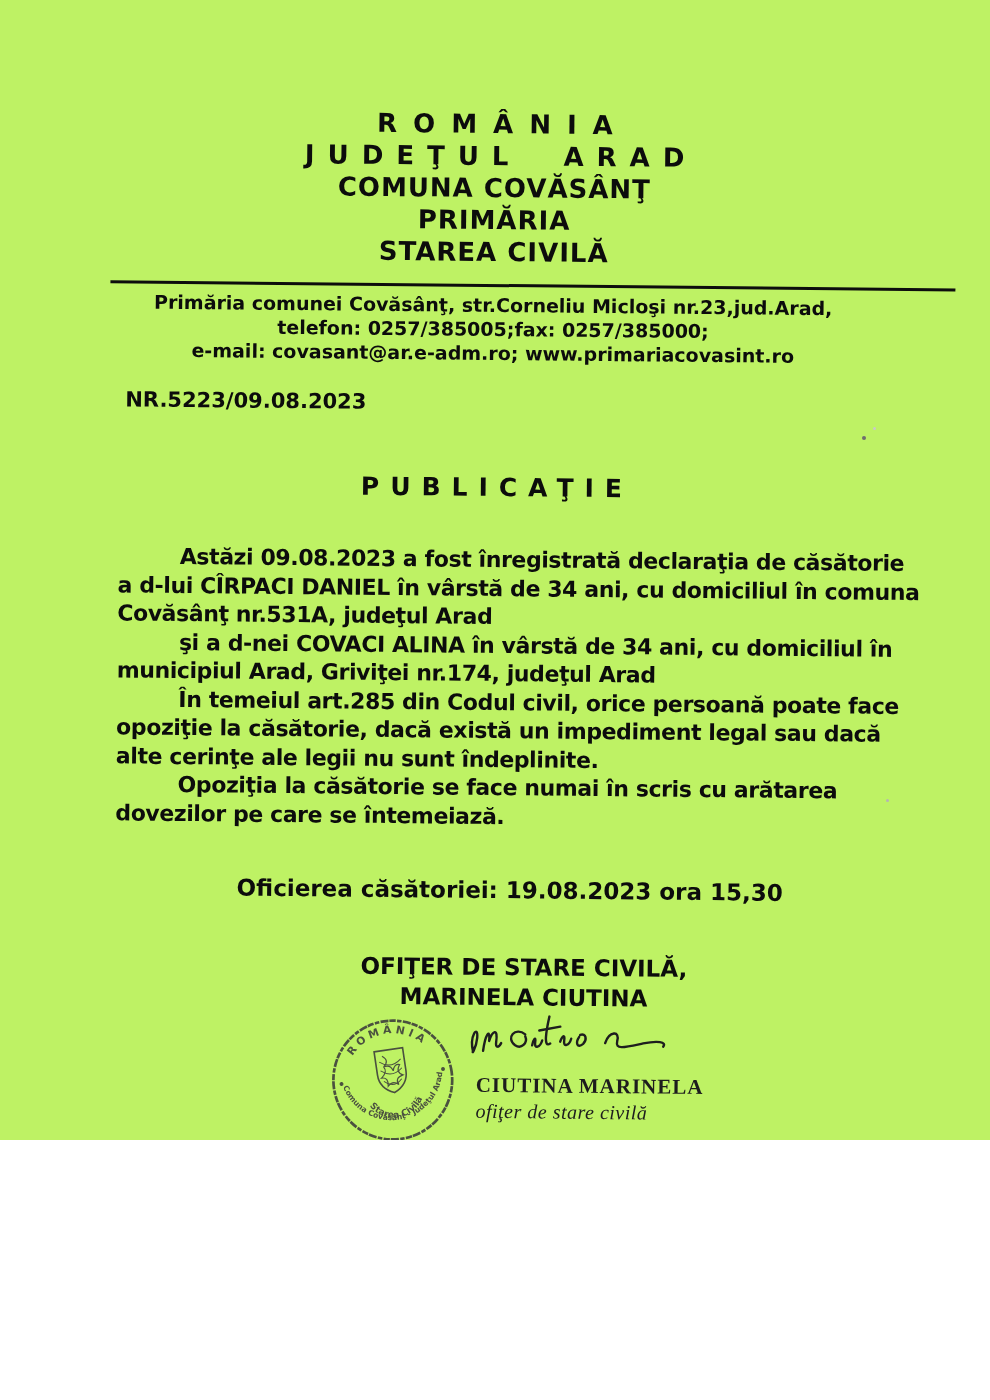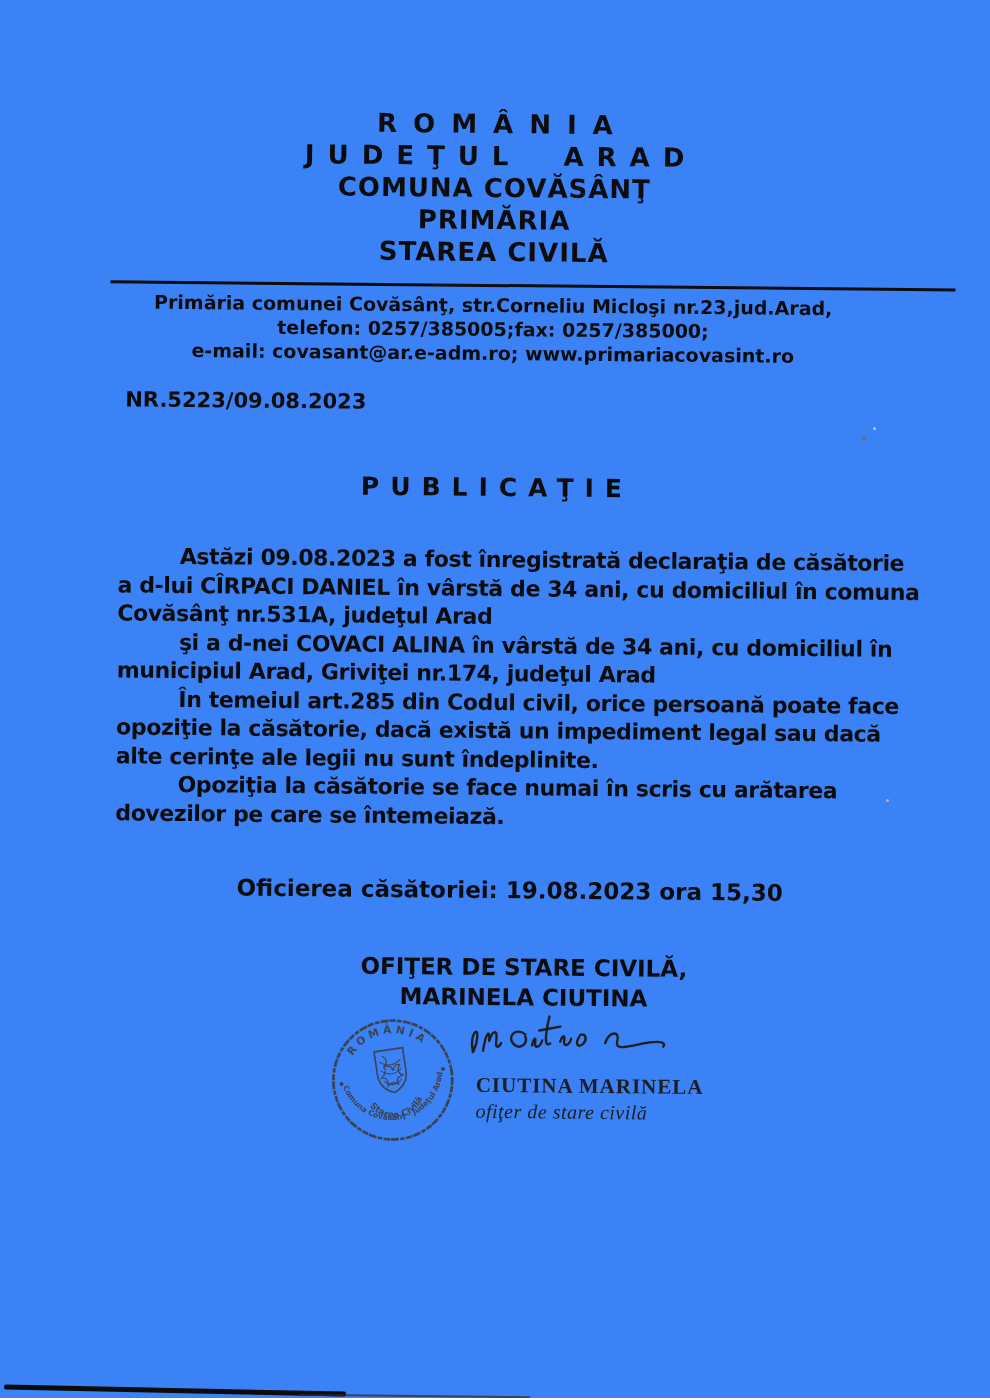--- a/index.html
+++ b/index.html
@@ -1,19 +1,19 @@
 <!DOCTYPE html>
 <html><head>
 <meta charset="utf-8">
 <style>
   html,body{margin:0;padding:0;background:#ffffff;}
   .page{
     position:relative;
-    width:990px;height:1398px;
-    background:#3b82f6;
+    width:990px;height:1140px;
+    background:#bef264;
     overflow:hidden;
     font-family:"DejaVu Sans",sans-serif;
     color:#111;
   }
   .doc{
     position:absolute;left:0;top:0;width:990px;height:1400px;
     transform:rotate(0.55deg);
     transform-origin:80px 120px;
   }
 

